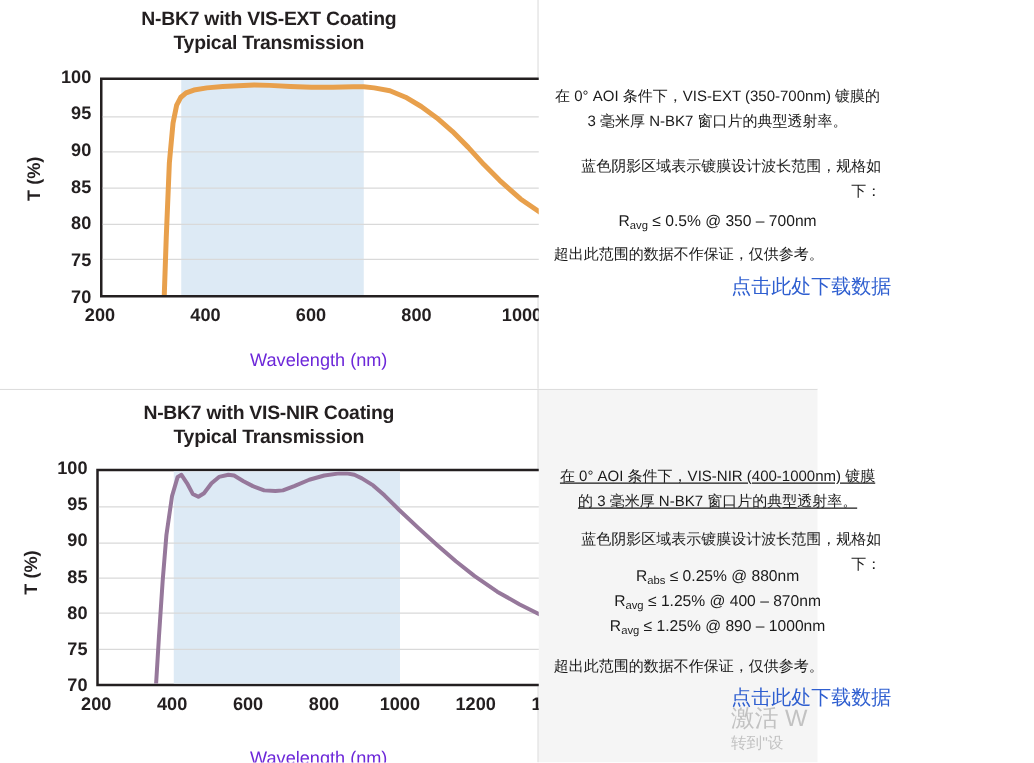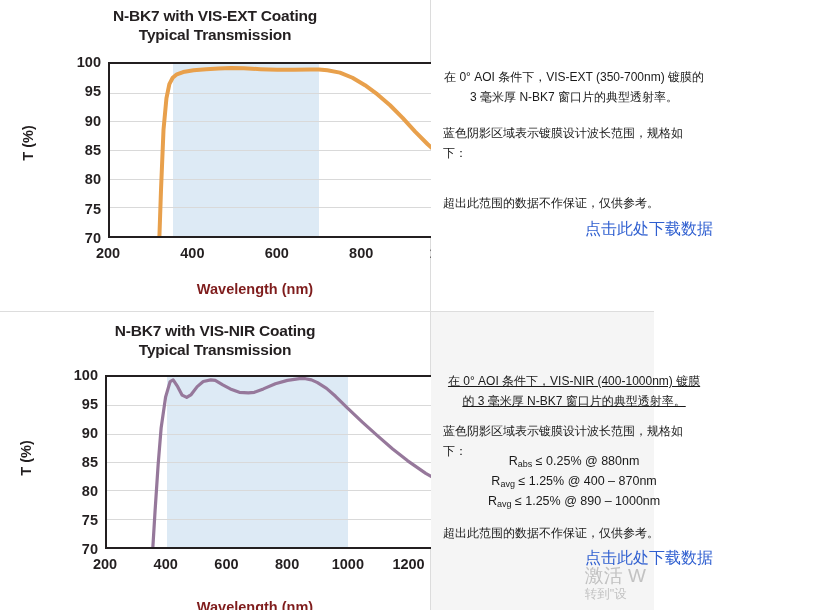--- a/index.html
+++ b/index.html
@@ -65,21 +65,20 @@
   .chart-title .t-line {
     display: block;
     font-size: 15.5px;
   }
   #chart-top .chart-title { padding-top: 7px; }
   #chart-bottom .chart-title { padding-top: 10px; }
 
   
   .plot-wrap {
     position: absolute;
-    margin-left: 28px;
   }
   #plot-wrap-top  { left: 80px;  top: 62px;  width: 422px; height: 176px; }
   #plot-wrap-bot  { left: 77px;  top: 375px; width: 425px; height: 174px; }
   #plot-wrap-bot  { top: 63px; }
 
   .plot-area {
     position: absolute;
     left: 0; top: 0;
     width: 100%; height: 100%;
     border: 2px solid #231f20;
@@ -137,42 +136,42 @@
     transform: rotate(-90deg);
     white-space: nowrap;
   }
   #ylabel-top { left: 10px; top: 135px; }
   #ylabel-bot { left: 8px;  top: 138px; }
   .xlabel {
     position: absolute;
     width: 100%;
     text-align: center;
     font-size: 14.5px;
-    font-weight: bold;
-    color: #7f1d1d;
+    font-weight: normal;
+    color: #6d28d9;
   }
   #xlabel-top { left: 25px; top: 281px; width: 460px; }
   #xlabel-bot { left: 25px; top: 287px; width: 460px; }
 
   
   .desc-block {
     position: absolute;
     left: 0;
     width: 282px;
     box-sizing: border-box;
     padding: 0 8px 0 12px;
     color: #1a1a1a;
   }
   .para {
     font-size: 12px;
     line-height: 1.65;
     text-align: center;
   }
   .para.hang {
-    text-align: left;
+    text-align: right;
     text-indent: 0;
   }
   .spec-line {
     font-size: 12.5px;
     line-height: 1.55;
     text-align: center;
     white-space: nowrap;
   }
   .spec-line sub {
     font-size: 9px;
@@ -262,20 +261,25 @@
       <span class="xtick" style="left:100%;">1200</span>
     </div>
 
     <div class="ylabel" id="ylabel-top">T (%)</div>
     <div class="xlabel" id="xlabel-top">Wavelength (nm)</div>
   </div>
 
   <div class="text-pane" id="text-top">
     <div class="desc-block para" id="desc-top-p1">在 0° AOI 条件下，VIS-EXT (350-700nm) 镀膜的 3 毫米厚 N-BK7 窗口片的典型透射率。</div>
     <div class="desc-block para hang" id="desc-top-p2">蓝色阴影区域表示镀膜设计波长范围，规格如下：</div>
+    <div class="desc-block" id="desc-top-specs">
+      <div class="spec-line">
+        <span>R</span><sub>avg</sub><span> ≤ 0.5% @ 350 – 700nm</span>
+      </div>
+    </div>
     <div class="desc-block note" id="desc-top-note">超出此范围的数据不作保证，仅供参考。</div>
     <a class="dl-link" id="desc-top-link" href="#">点击此处下载数据</a>
   </div>
 </div>
 
 <div class="section" id="section-bottom">
 
   <div class="chart-pane" id="chart-bottom">
     <div class="chart-title">
       <span class="t-line">N-BK7 with VIS-NIR Coating</span>

